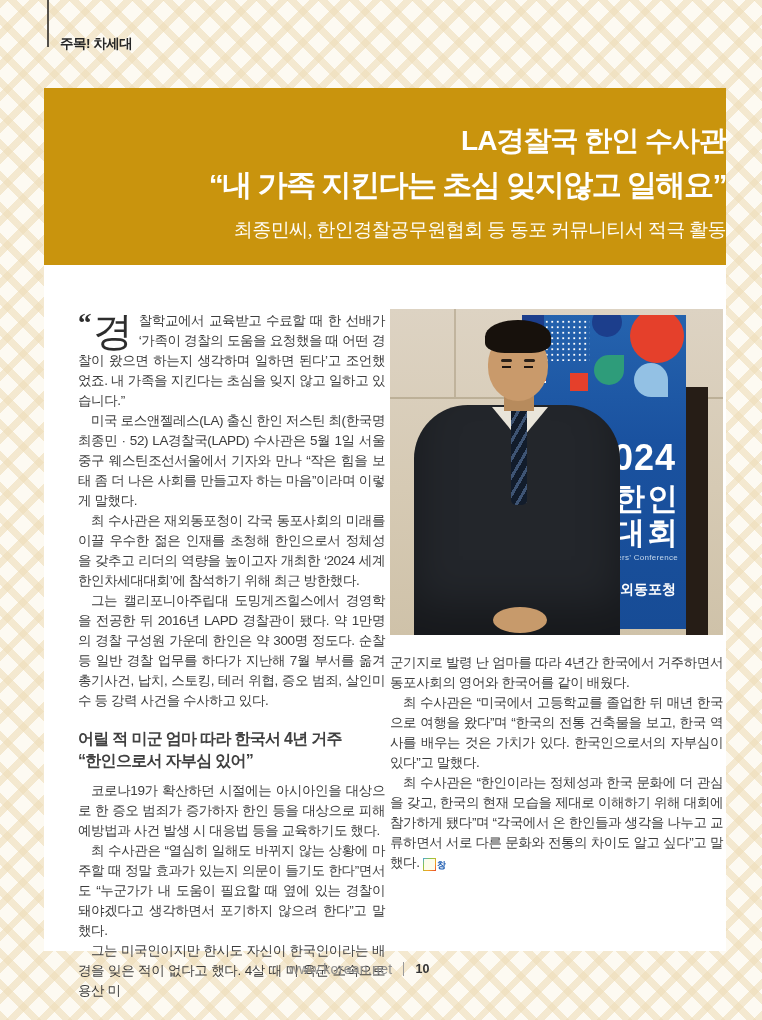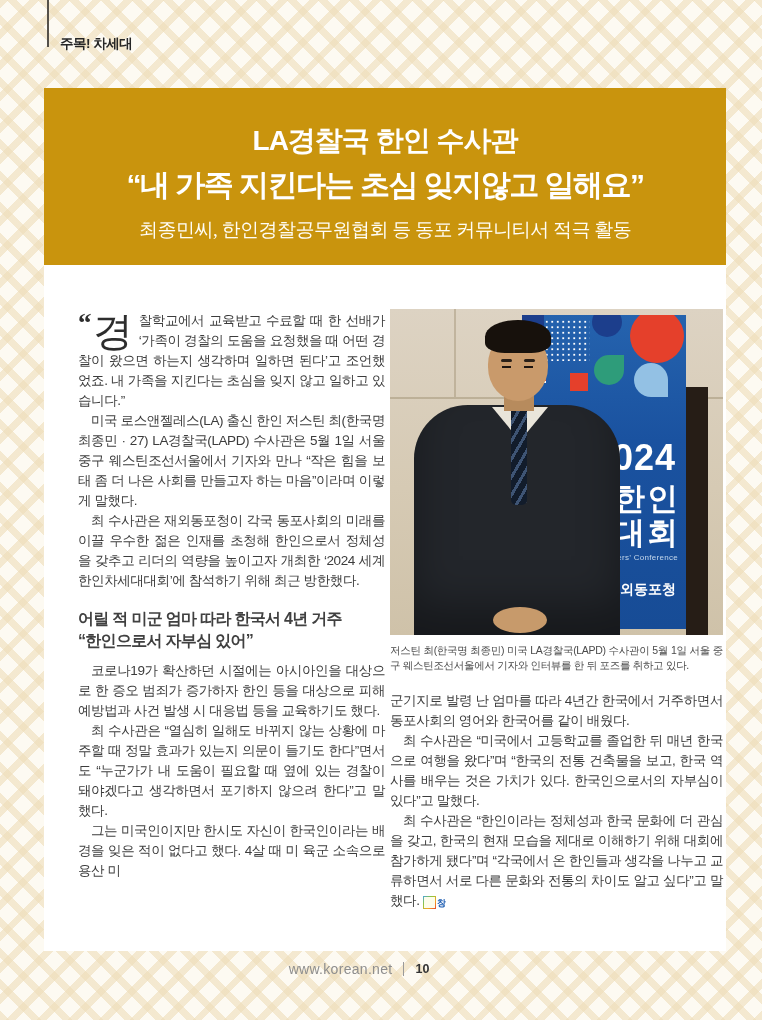--- a/index.html
+++ b/index.html
@@ -14,21 +14,21 @@
       repeating-linear-gradient(-45deg, rgba(238,221,185,.6) 0 7px, rgba(238,221,185,0) 7px 22px);
   }
 
   
   .kicker-line{ position:absolute; left:47px; top:0; width:2px; height:47px; background:#55514a; }
   .kicker{ position:absolute; left:60px; top:35px; font-size:13.5px; font-weight:bold; color:#262626; letter-spacing:-.5px; }
 
   
   .masthead{
     position:absolute; left:44px; top:88px; width:682px; height:177px;
-    background:#C9940D; color:#fff; text-align:center;
+    background:#C9940D; color:#fff; text-align:right;
   }
   .masthead .t1{ padding-top:34px; font-size:28px; font-weight:800; letter-spacing:-1px; }
   .masthead .t2{ margin-top:5px; font-size:30px; font-weight:800; letter-spacing:-1.5px; }
   .masthead .sub{ margin-top:11px; font-family:"Liberation Serif","DejaVu Serif",serif; font-size:19px; color:#fffdf6; letter-spacing:-.5px; }
   .notch{ position:absolute; left:50%; bottom:-18px; transform:translateX(-50%);
     width:0; height:0; border-left:23px solid transparent; border-right:23px solid transparent; border-top:19px solid #C9940D; }
 
   
   .sheet{ position:absolute; left:44px; top:265px; width:682px; height:686px; background:#fff; }
   .col-left{ position:absolute; left:34px; top:46px; width:307px; }
@@ -112,22 +112,23 @@
     <div class="t1">LA경찰국 한인 수사관</div>
     <div class="t2">“내 가족 지킨다는 초심 잊지않고 일해요”</div>
     <div class="sub">최종민씨, 한인경찰공무원협회 등 동포 커뮤니티서 적극 활동</div>
     <div class="notch"></div>
   </header>
 
   <section class="sheet">
 
     <div class="col-left">
       <p class="body lead"><span class="bigquote">“</span><span class="dropcap">경</span><span>찰학교에서 교육받고 수료할 때 한 선배가 ‘가족이 경찰의 도움을 요청했을 때 어떤 경찰이 왔으면 하는지 생각하며 일하면 된다’고 조언했었죠. 내 가족을 지킨다는 초심을 잊지 않고 일하고 있습니다.”</span></p>
-      <p class="body indent">미국 로스앤젤레스(LA) 출신 한인 저스틴 최(한국명 최종민 · 27) LA경찰국(LAPD) 수사관은 5월 1일 서울 중구 웨스틴조선서울에서 기자와 만나 “작은 힘을 보태 좀 더 나은 사회를 만들고자 하는 마음”이라며 이렇게 말했다.</p>
+      <p class="body indent">미국 로스앤젤레스(LA) 출신 한인 저스틴 최(한국명 최종민 · 52) LA경찰국(LAPD) 수사관은 5월 1일 서울 중구 웨스틴조선서울에서 기자와 만나 “작은 힘을 보태 좀 더 나은 사회를 만들고자 하는 마음”이라며 이렇게 말했다.</p>
       <p class="body indent">최 수사관은 재외동포청이 각국 동포사회의 미래를 이끌 우수한 젊은 인재를 초청해 한인으로서 정체성을 갖추고 리더의 역량을 높이고자 개최한 ‘2024 세계한인차세대대회’에 참석하기 위해 최근 방한했다.</p>
+      <p class="body indent">그는 캘리포니아주립대 도밍게즈힐스에서 경영학을 전공한 뒤 2016년 LAPD 경찰관이 됐다. 약 1만명의 경찰 구성원 가운데 한인은 약 300명 정도다. 순찰 등 일반 경찰 업무를 하다가 지난해 7월 부서를 옮겨 총기사건, 납치, 스토킹, 테러 위협, 증오 범죄, 살인미수 등 강력 사건을 수사하고 있다.</p>
       <h3 class="sec-h"><span>어릴 적 미군 엄마 따라 한국서 4년 거주</span><br><span>“한인으로서 자부심 있어”</span></h3>
       <p class="body indent">코로나19가 확산하던 시절에는 아시아인을 대상으로 한 증오 범죄가 증가하자 한인 등을 대상으로 피해 예방법과 사건 발생 시 대응법 등을 교육하기도 했다.</p>
       <p class="body indent">최 수사관은 “열심히 일해도 바뀌지 않는 상황에 마주할 때 정말 효과가 있는지 의문이 들기도 한다”면서도 “누군가가 내 도움이 필요할 때 옆에 있는 경찰이 돼야겠다고 생각하면서 포기하지 않으려 한다”고 말했다.</p>
       <p class="body indent">그는 미국인이지만 한시도 자신이 한국인이라는 배경을 잊은 적이 없다고 했다. 4살 때 미 육군 소속으로 용산 미</p>
     </div>
 
     <div class="col-right">
 
       <figure class="photo">
         <div class="seam-h"></div>
@@ -160,21 +161,20 @@
           <div class="jacket"></div>
           <div class="shirt"></div>
           <div class="tie"></div>
           <div class="neck"></div>
           <div class="face"></div>
           <div class="hair"></div>
           <div class="hands"></div>
         </div>
       </figure>
 
-      <div class="caption">저스틴 최(한국명 최종민) 미국 LA경찰국(LAPD) 수사관이 5월 1일 서울 중구 웨스틴조선서울에서 기자와 인터뷰를 한 뒤 포즈를 취하고 있다.</div>
 
       <p class="body">군기지로 발령 난 엄마를 따라 4년간 한국에서 거주하면서 동포사회의 영어와 한국어를 같이 배웠다.</p>
       <p class="body indent">최 수사관은 “미국에서 고등학교를 졸업한 뒤 매년 한국으로 여행을 왔다”며 “한국의 전통 건축물을 보고, 한국 역사를 배우는 것은 가치가 있다. 한국인으로서의 자부심이 있다”고 말했다.</p>
       <p class="body indent"><span>최 수사관은 “한인이라는 정체성과 한국 문화에 더 관심을 갖고, 한국의 현재 모습을 제대로 이해하기 위해 대회에 참가하게 됐다”며 “각국에서 온 한인들과 생각을 나누고 교류하면서 서로 다른 문화와 전통의 차이도 알고 싶다”고 말했다.</span> <span class="endmark">창</span></p>
     </div>
 
   </section>
 
   <footer class="footer">
     <span class="site">www.korean.net</span>

